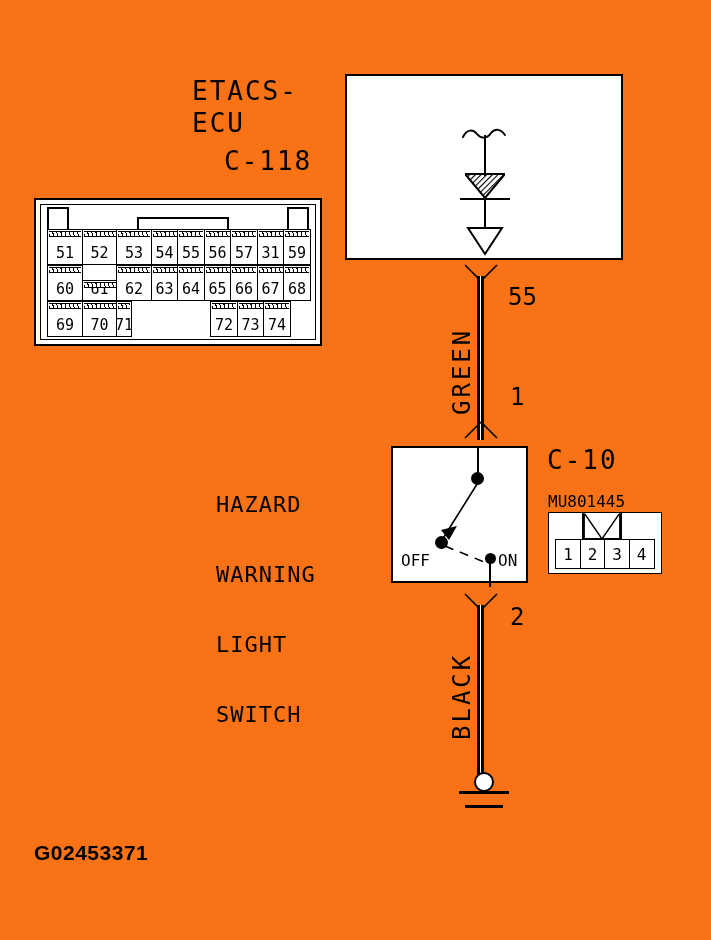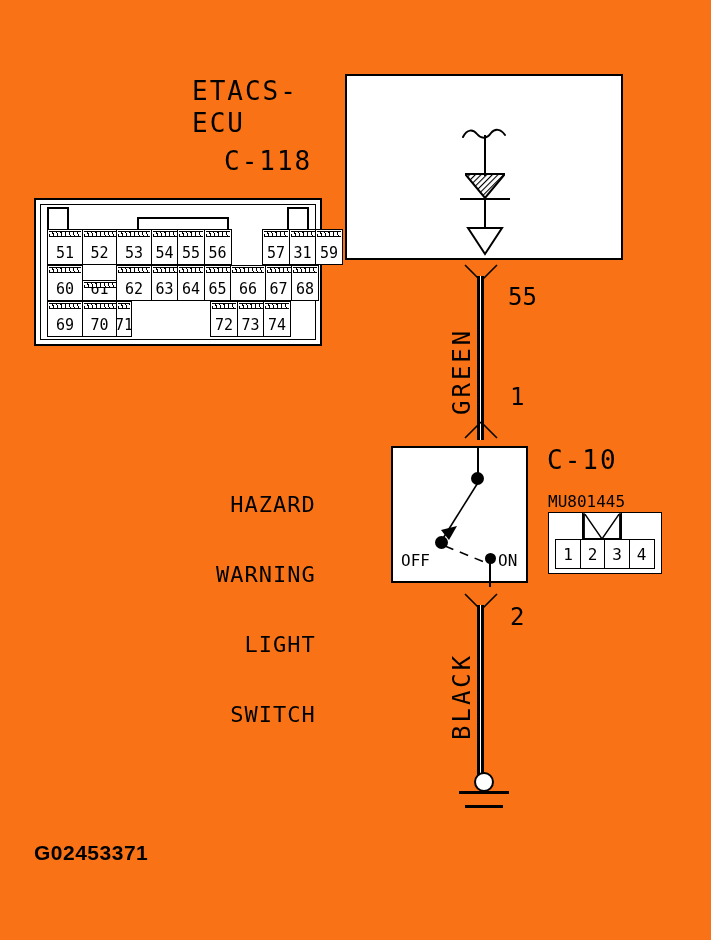--- a/index.html
+++ b/index.html
@@ -159,21 +159,21 @@
   }
 
   
   #switch-box {
     left: 391px; top: 446px;
     width: 137px; height: 137px;
     border: 2px solid #000;
     box-sizing: border-box;
     background: #fff;
   }
-  #switch-label { left: 216px; top: 450px; text-align: right; }
+  #switch-label { left: 216px; top: 450px; }
   #switch-label div { margin-bottom: 4px; }
 
   .sw-dot {
     position: absolute;
     width: 13px; height: 13px;
     border-radius: 50%;
     background: #000;
   }
   .sw-dot.small { width: 11px; height: 11px; }
   .sw-text {
@@ -306,21 +306,21 @@
           <span class="pin-num">54</span>
         </div>
         <div class="pin-cell" style="width:28px;">
           <div class="contact"></div>
           <span class="pin-num">55</span>
         </div>
         <div class="pin-cell" style="width:28px;">
           <div class="contact"></div>
           <span class="pin-num">56</span>
         </div>
-        <div class="pin-cell" style="width:28px;margin-left:32px;">
+        <div class="pin-cell" style="width:28px;">
           <div class="contact"></div>
           <span class="pin-num">57</span>
         </div>
         <div class="pin-cell" style="width:28px;">
           <div class="contact"></div>
           <span class="pin-num">31</span>
         </div>
         <div class="pin-cell" style="width:28px;">
           <div class="contact"></div>
           <span class="pin-num">59</span>
@@ -345,21 +345,21 @@
           <span class="pin-num">63</span>
         </div>
         <div class="pin-cell" style="width:28px;">
           <div class="contact"></div>
           <span class="pin-num">64</span>
         </div>
         <div class="pin-cell" style="width:28px;">
           <div class="contact"></div>
           <span class="pin-num">65</span>
         </div>
-        <div class="pin-cell" style="width:36px;">
+        <div class="pin-cell" style="width:28px;">
           <div class="contact"></div>
           <span class="pin-num">66</span>
         </div>
         <div class="pin-cell" style="width:28px;">
           <div class="contact"></div>
           <span class="pin-num">67</span>
         </div>
         <div class="pin-cell" style="width:28px;">
           <div class="contact"></div>
           <span class="pin-num">68</span>

